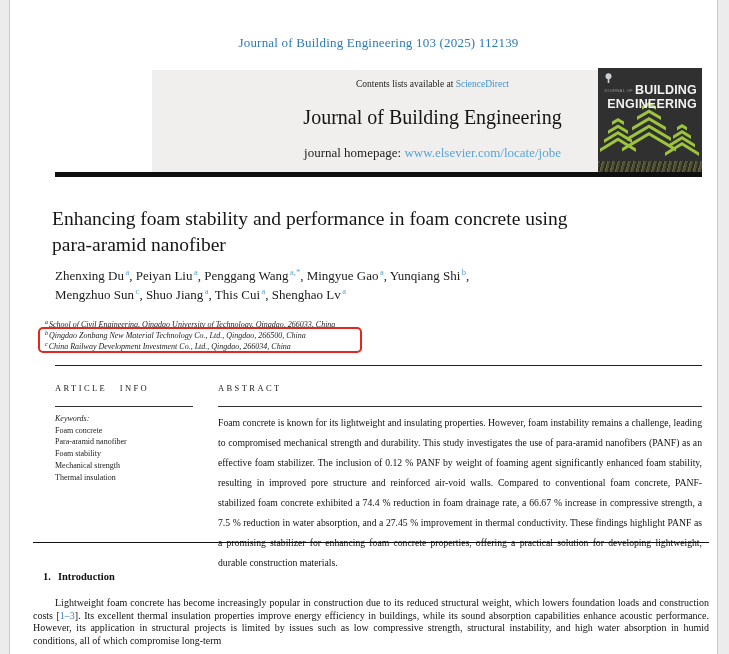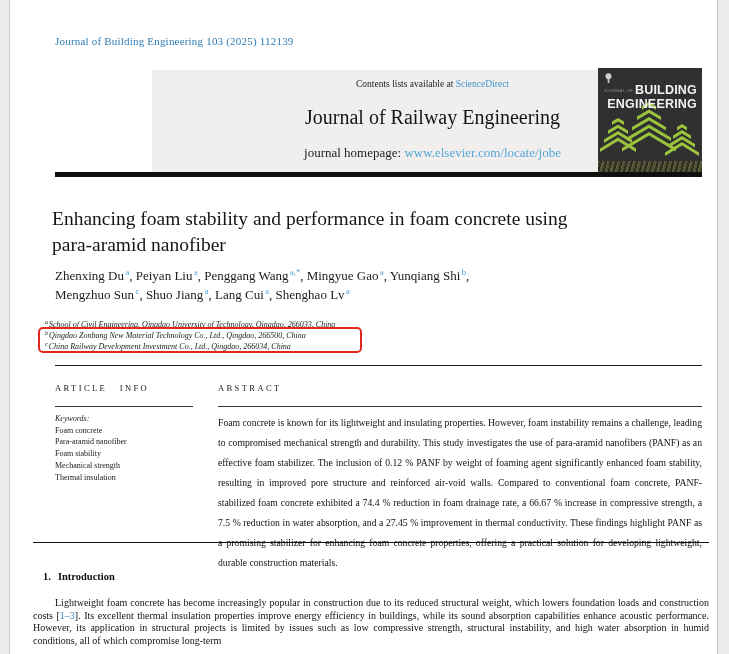--- a/index.html
+++ b/index.html
@@ -11,22 +11,22 @@
   }
   .page{
     position:absolute;left:9px;top:0;width:709px;height:654px;
     background:#ffffff;
     border-left:1px solid #c9c9c9;border-right:1px solid #c9c9c9;
     box-sizing:border-box;
   }
   .abs{position:absolute;}
 
   
-  .journal-ref{top:35px;left:45px;width:647px;text-align:left;
-    font-size:11px;color:#2d7bb4;letter-spacing:.2px;}
+  .journal-ref{top:35px;left:45px;width:647px;text-align:center;
+    font-size:13px;color:#2d7bb4;letter-spacing:.2px;}
 
   
   .masthead{top:70px;left:45px;width:647px;height:102px;}
   .logo-box{position:absolute;left:0;top:0;width:97px;height:102px;text-align:center;}
   .logo-box svg{display:block;margin:0 auto;}
   .elsevier-wordmark{position:absolute;bottom:1px;left:0;width:100%;
     font-size:15px;color:#ee8022;letter-spacing:.5px;}
   .contents-box{position:absolute;left:97px;top:0;width:438px;height:102px;
     background:#f0efed;text-align:center;padding-left:41px;}
   .contents-line{position:absolute;top:9px;width:100%;font-size:9.5px;color:#222;}
@@ -86,21 +86,21 @@
 
 <div class="page">
 
   <div class="abs journal-ref">Journal of Building Engineering 103 (2025) 112139</div>
 
   <div class="abs masthead">
 
 
     <div class="contents-box">
       <div class="contents-line"><span>Contents lists available at </span><a class="link-sd">ScienceDirect</a></div>
-      <div class="head-title">Journal of Railway Engineering</div>
+      <div class="head-title">Journal of Building Engineering</div>
       <div class="homepage-line"><span>journal homepage: </span><a class="link-hp">www.elsevier.com/locate/jobe</a></div>
     </div>
 
     <div class="cover">
       <svg class="cover-trees" width="104" height="104" viewBox="0 0 104 104">
         <g fill="#9cc43c">
           <path d="M51 34 L58 38.2 L58 41.7 L51 37.5 L44 41.7 L44 38.2 Z"></path>
           <path d="M51 41.5 L63 48.5 L63 52 L51 45 L39 52 L39 48.5 Z"></path>
           <path d="M51 49 L68 59 L68 62.5 L51 52.5 L34 62.5 L34 59 Z"></path>
           <path d="M51 56.5 L73 69.5 L73 73 L51 60 L29 73 L29 69.5 Z"></path>
@@ -132,21 +132,21 @@
   <h1 class="abs article-title" style="margin:0;font-weight:normal;"><span>Enhancing foam stability and performance in foam concrete using</span><br><span>para-aramid nanofiber</span></h1>
 
   <div class="abs authors">
     <span class="au"><span>Zhenxing Du</span><sup class="au-sup">a</sup><span>, </span></span>
     <span class="au"><span>Peiyan Liu</span><sup class="au-sup">a</sup><span>, </span></span>
     <span class="au"><span>Penggang Wang</span><sup class="au-sup">a,*</sup><span>, </span></span>
     <span class="au"><span>Mingyue Gao</span><sup class="au-sup">a</sup><span>, </span></span>
     <span class="au"><span>Yunqiang Shi</span><sup class="au-sup">b</sup><span>,</span></span><br>
     <span class="au"><span>Mengzhuo Sun</span><sup class="au-sup">c</sup><span>, </span></span>
     <span class="au"><span>Shuo Jiang</span><sup class="au-sup">a</sup><span>, </span></span>
-    <span class="au"><span>Lang Cui</span><sup class="au-sup">a</sup><span>, </span></span>
+    <span class="au"><span>This Cui</span><sup class="au-sup">a</sup><span>, </span></span>
     <span class="au"><span>Shenghao Lv</span><sup class="au-sup">a</sup><span></span></span>
   </div>
 
   <div class="abs affils">
     <div><sup class="af-sup">a</sup><span>School of Civil Engineering, Qingdao University of Technology, Qingdao, 266033, China</span></div>
     <div><sup class="af-sup">b</sup><span>Qingdao Zonbang New Material Technology Co., Ltd., Qingdao, 266500, China</span></div>
     <div><sup class="af-sup">c</sup><span>China Railway Development Investment Co., Ltd., Qingdao, 266034, China</span></div>
   </div>
 
   <div class="abs red-box"></div>

